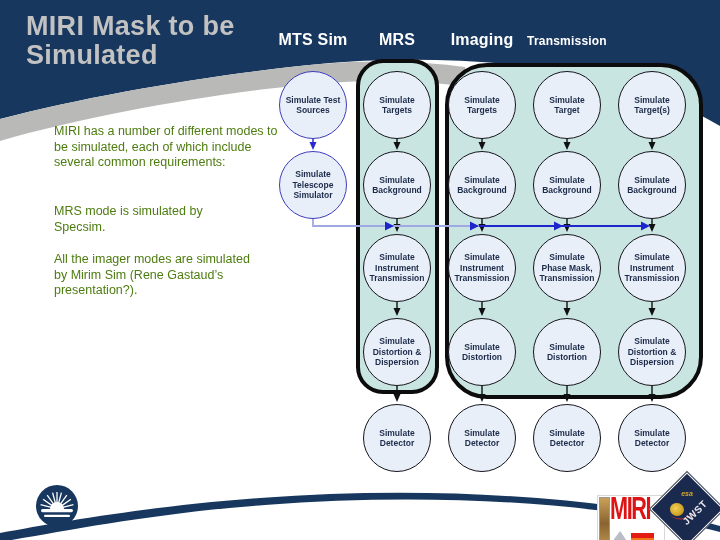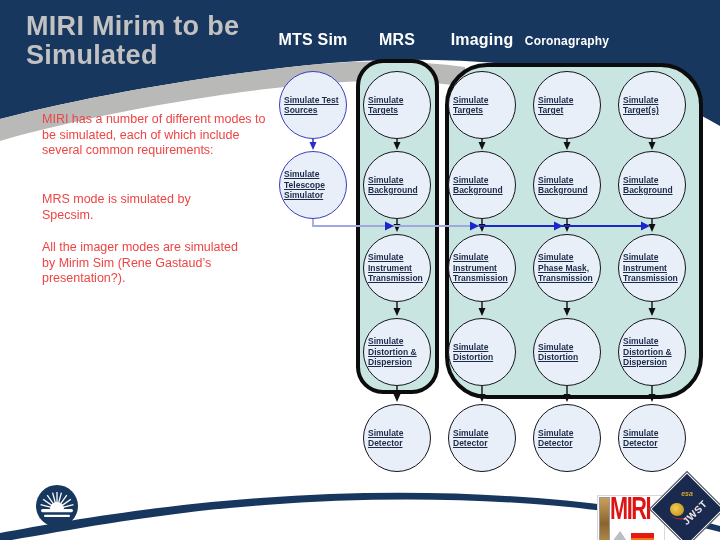--- a/index.html
+++ b/index.html
@@ -6,31 +6,31 @@
   .slide{position:relative;width:720px;height:540px;background:#ffffff;overflow:hidden;
          font-family:"Liberation Sans",sans-serif;}
   .bg,.connectors{position:absolute;left:0;top:0;pointer-events:none;}
   
   .panel{position:absolute;background:#C9E5E1;border:4px solid #0c0c0c;box-sizing:border-box;}
   .panel-mrs{left:356px;top:59px;width:83px;height:335px;border-radius:27px;}
   .panel-img{left:445px;top:63px;width:258px;height:336px;border-radius:42px;}
   
   .node{position:absolute;width:68px;height:68px;border-radius:50%;background:#E9EFF8;
         border:1.4px solid #15151d;display:flex;align-items:center;justify-content:center;
-        text-align:left;font-size:8.5px;font-weight:bold;color:#1c2b4a;line-height:1.22;
-        padding:4px;box-sizing:border-box;text-decoration:underline;}
+        text-align:center;font-size:8.5px;font-weight:bold;color:#1c2b4a;line-height:1.22;
+        padding:4px;box-sizing:border-box;}
   .node.mts{border-color:#3d3dbe;}
   
   .colhead{position:absolute;top:31px;width:110px;text-align:center;color:#ffffff;
            font-weight:bold;font-size:16px;letter-spacing:.2px;}
   .colhead.small{font-size:12px;top:34px;}
   
   .title{position:absolute;left:26px;top:12px;width:252px;margin:0;font-size:27px;
          line-height:1.07;color:#C2C2C2;font-weight:bold;letter-spacing:.3px;}
-  .bodytext{position:absolute;left:42px;margin:0;font-size:12.5px;line-height:1.25;color:#ef4444;}
+  .bodytext{position:absolute;left:42px;margin:12px;font-size:12.5px;line-height:1.25;color:#4d7c0f;}
   .p1{top:112px;width:228px;}
   .p2{top:192px;width:178px;}
   .p3{top:240px;width:200px;}
   
   .miri-logo{position:absolute;left:597px;top:495px;width:68px;height:63px;background:#fff;
              border:1px solid #d8d8d8;box-sizing:border-box;}
   .miri-strip{position:absolute;left:1px;top:1px;width:11px;height:59px;
               background:linear-gradient(180deg,#caa05a,#8a6430 45%,#b08848 75%,#6d4c22);
               border:1px solid #999;box-sizing:border-box;}
   .miri-word{position:absolute;left:12px;top:-5px;width:60px;color:#DE1414;font-size:31px;
@@ -114,29 +114,29 @@
     <path d="M313,219 V226 H479" stroke="#a0a8e2" stroke-width="1.8" fill="none"></path>
     <path d="M479,226 H643" stroke="#1d26cc" stroke-width="1.8" fill="none"></path>
     <g fill="#1d26cc">
       <path d="M385,221.5 L394,226 L385,230.5 Z"></path>
       <path d="M470,221.5 L479,226 L470,230.5 Z"></path>
       <path d="M554,221.5 L563,226 L554,230.5 Z"></path>
       <path d="M641,221.5 L650,226 L641,230.5 Z"></path>
     </g>
   </svg>
 
-  <h1 class="title">MIRI Mirim to be Simulated</h1>
+  <h1 class="title">MIRI Mask to be Simulated</h1>
   <p class="bodytext p1">MIRI has a number of different modes to be simulated, each of which include several common requirements:</p>
   <p class="bodytext p2">MRS mode is simulated by Specsim.</p>
   <p class="bodytext p3">All the imager modes are simulated by Mirim Sim (Rene Gastaud’s presentation?).</p>
 
   <div class="colhead" style="left:342px">MRS</div>
   <div class="colhead" style="left:258px">MTS Sim</div>
   <div class="colhead" style="left:427px">Imaging</div>
-  <div class="colhead small" style="left:512px">Coronagraphy</div>
+  <div class="colhead small" style="left:512px">Transmission</div>
 
   <div class="node mts" style="left:279px;top:71px">Simulate Test Sources</div>
   <div class="node mts" style="left:279px;top:151px">Simulate Telescope Simulator</div>
 
   <div class="node" style="left:363px;top:71px">Simulate Targets</div>
   <div class="node" style="left:363px;top:151px">Simulate Background</div>
   <div class="node" style="left:363px;top:234px">Simulate Instrument Transmission</div>
   <div class="node" style="left:363px;top:318px">Simulate Distortion &amp; Dispersion</div>
   <div class="node" style="left:363px;top:404px">Simulate Detector</div>
 

